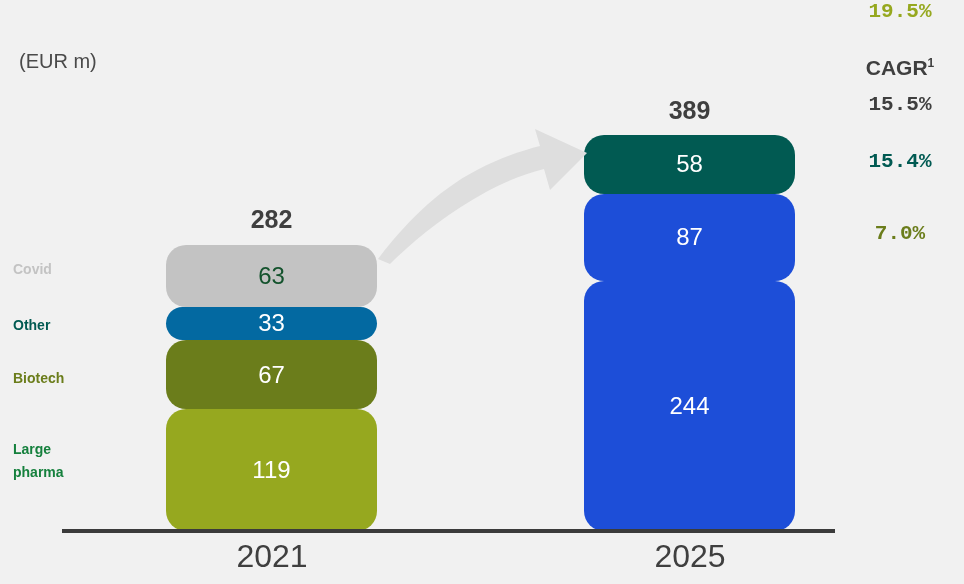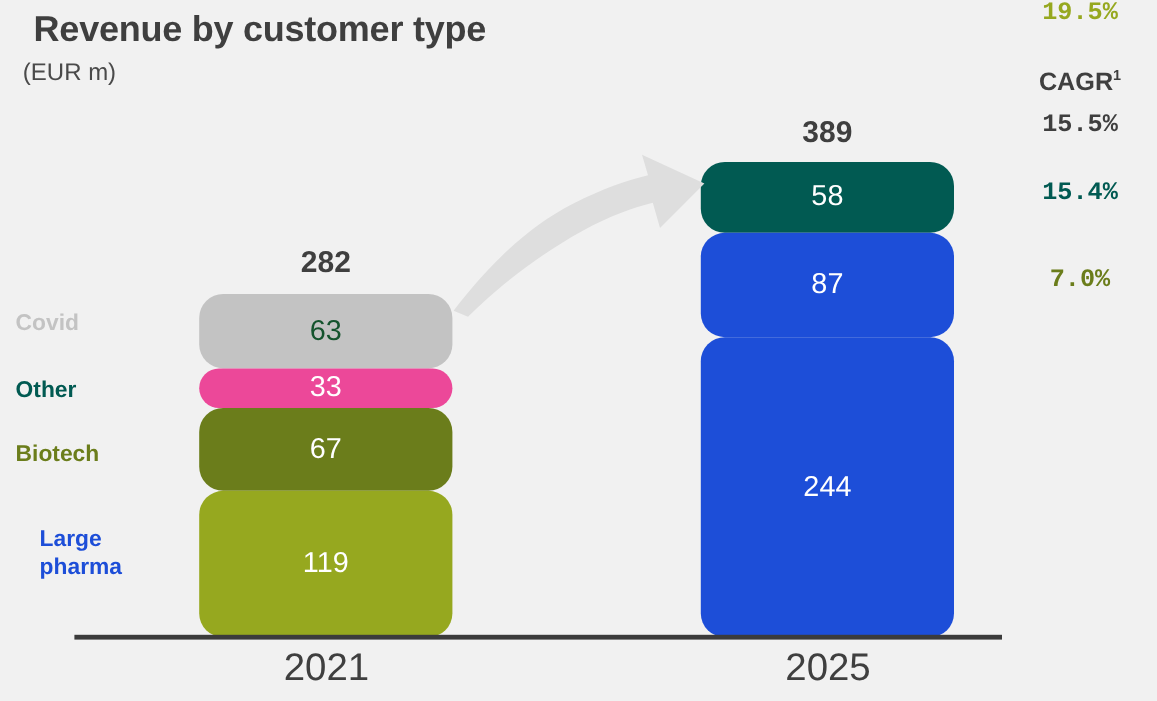--- a/index.html
+++ b/index.html
@@ -87,21 +87,21 @@
     text-align: center;
     width: 220px;
   }
   #axis-label-2021 { left: 162px; }
   #axis-label-2025 { left: 580px; }
 
   
   .cat-label {
     position: absolute;
     left: 13px;
-    font-size: 19px;
+    font-size: 14px;
     font-weight: bold;
     line-height: 23px;
     white-space: pre-line;
   }
   #cat-covid   { top: 258px; }
   #cat-other   { top: 314px; }
   #cat-biotech { top: 367px; }
   #cat-large   { top: 438px; }
 
   
@@ -145,45 +145,44 @@
     width: 230px;
     height: 155px;
     pointer-events: none;
   }
 </style>
 </head>
 <body style="background: rgb(241, 241, 241);">
 
 <div id="slide" style="background: rgb(241, 241, 241);">
 
-  <div id="chart-title">Revenue by customer type</div>
   <div id="chart-subtitle">(EUR m)</div>
 
   <div id="cagr-header">
     <span>CAGR</span><sup>1</sup>
   </div>
   <div class="cagr-value" id="cagr-total">15.5%</div>
   <div class="cagr-value" id="cagr-other" style="color: rgb(1, 90, 82);">15.4%</div>
   <div class="cagr-value" id="cagr-biotech" style="color: rgb(107, 125, 27);">7.0%</div>
   <div class="cagr-value" id="cagr-large-pharma" style="color: rgb(150, 168, 31);">19.5%</div>
 
   <div class="cat-label" id="cat-covid" style="color: rgb(195, 195, 195);">Covid</div>
   <div class="cat-label" id="cat-other" style="color: rgb(1, 90, 82);">Other</div>
   <div class="cat-label" id="cat-biotech" style="color: rgb(107, 125, 27);">Biotech</div>
-  <div class="cat-label" id="cat-large" style="color: #1d4ed8; margin-left: 20px;">Large
+  <div class="cat-label" id="cat-large" style="color: #15803d;">Large
 pharma</div>
 
   <div class="total-label" id="total-2021">282</div>
   <div class="total-label" id="total-2025">389</div>
 
   <div class="bar-col" id="bar-2021">
     <div class="seg" id="seg-2021-covid" style="height: 62px; background: rgb(195, 195, 195); color: #14532d;">
       <span class="seg-value">63</span>
     </div>
-    <div class="seg" id="seg-2021-other" style="height: 33.8191px; background: #ec4899; color: rgb(255, 255, 255);">
+    <div class="seg" id="seg-2021-other" style="height: 33.8191px; background: #0369a1; color: rgb(255, 255, 255);">
       <span class="seg-value">33</span>
     </div>
     <div class="seg" id="seg-2021-biotech" style="height: 68.6631px; background: rgb(107, 125, 27); color: rgb(255, 255, 255);">
       <span class="seg-value">67</span>
     </div>
     <div class="seg" id="seg-2021-large" style="height: 121.954px; background: rgb(150, 168, 31); color: rgb(255, 255, 255);">
       <span class="seg-value">119</span>
     </div>
   </div>
 

